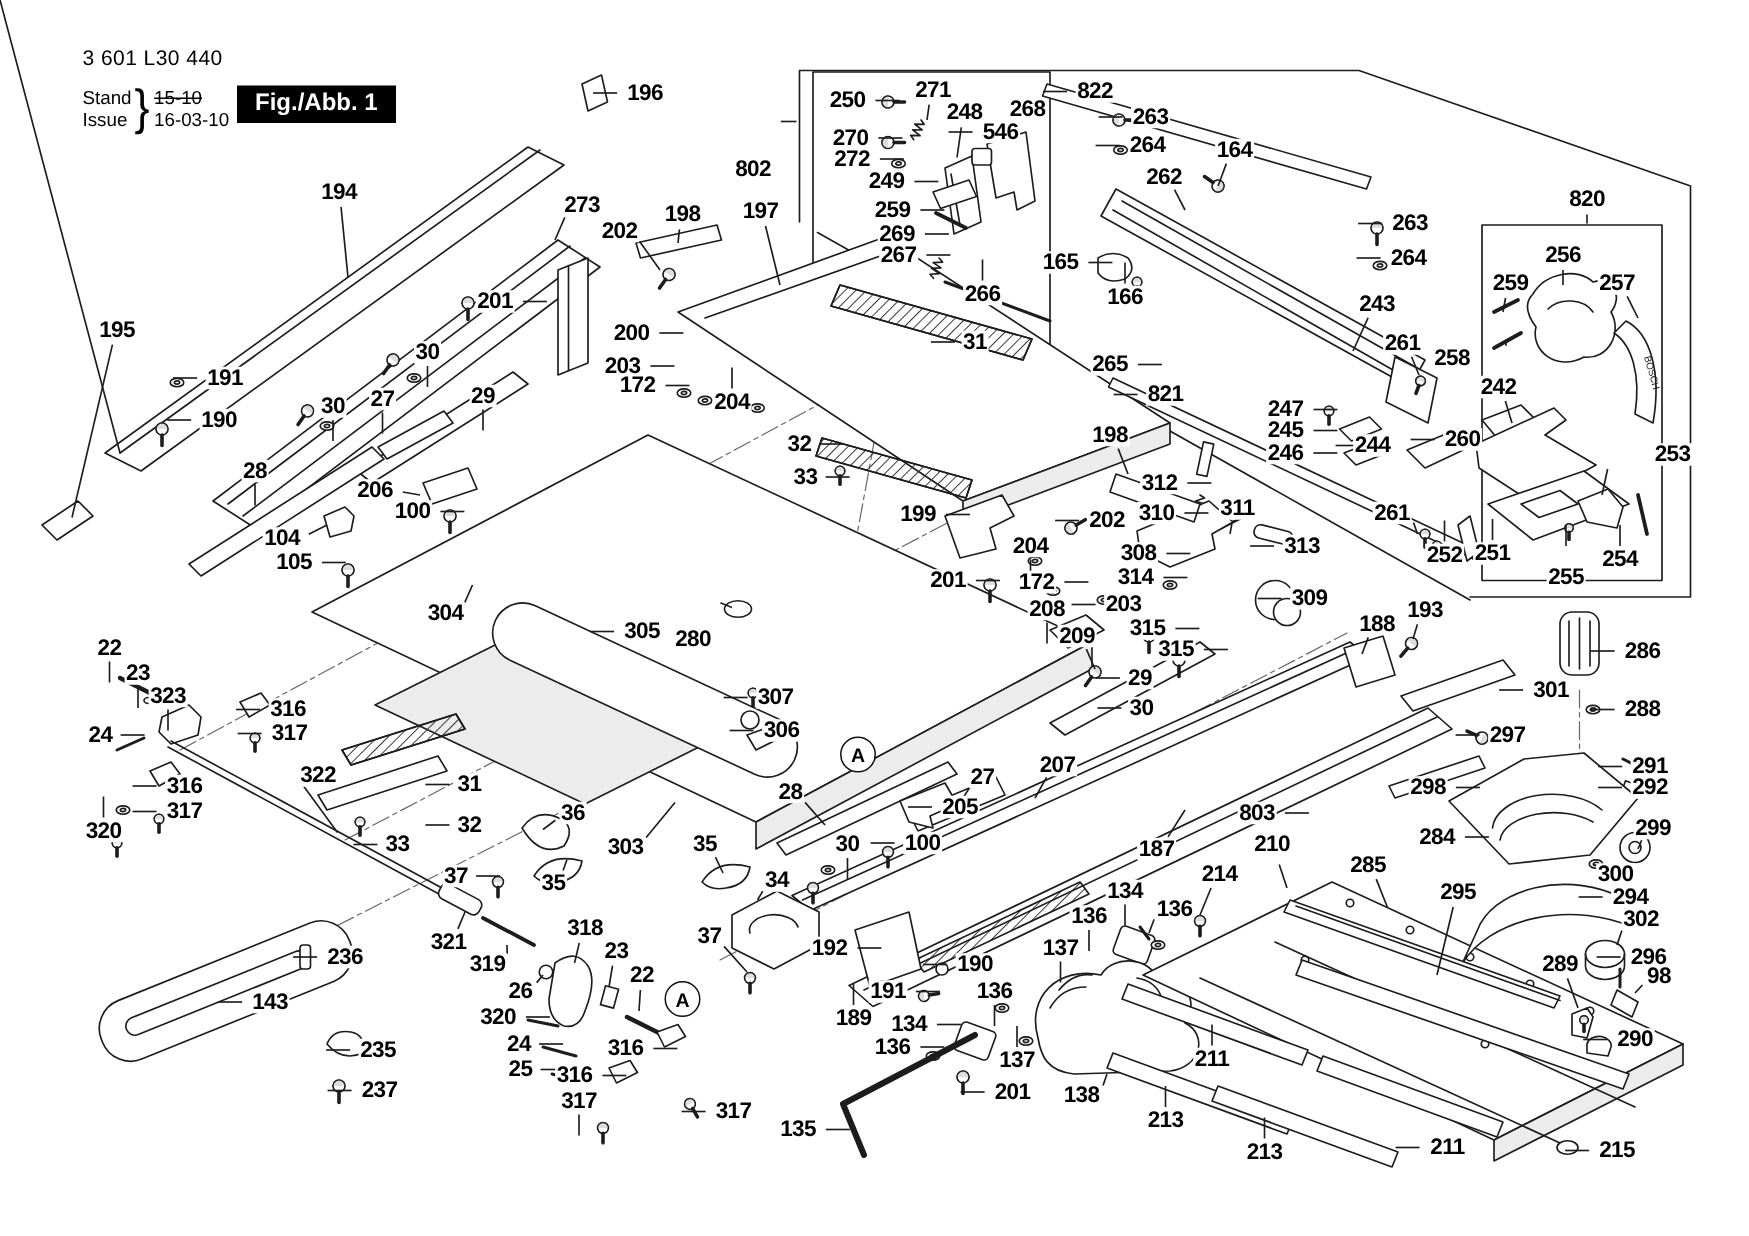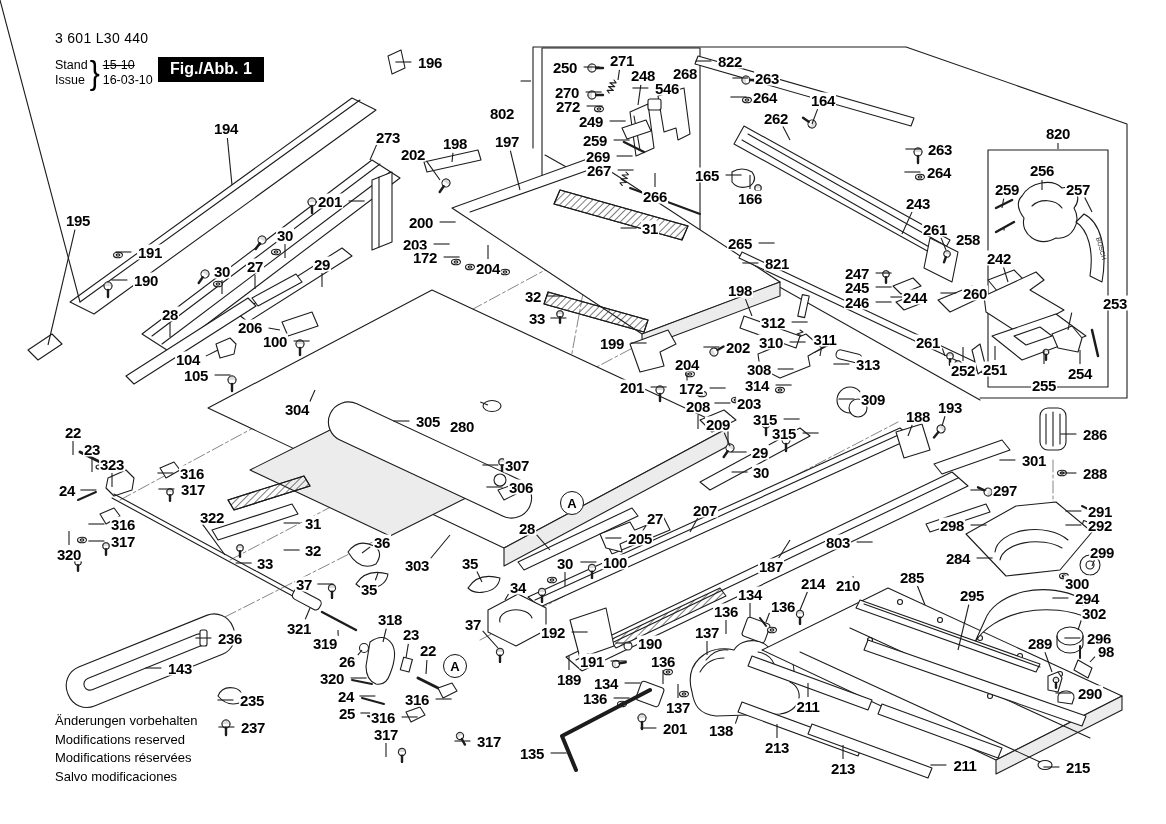--- a/index.html
+++ b/index.html
@@ -552,26 +552,20 @@
       </div>
       <div class="brace">}</div>
       <div class="si-values">
         <div class="strike">15-10</div>
         <div>16-03-10</div>
       </div>
     </div>
   </div>
   <div class="figbox">Fig./Abb. 1</div>
 
-  <div class="footer">
-    <div>Änderungen vorbehalten</div>
-    <div>Modifications reserved</div>
-    <div>Modifications réservées</div>
-    <div>Salvo modificaciones</div>
-  </div>
 
   <div id="callout-layer">
       <div class="callout" style="left: 226px; top: 128px;">194</div>
       <div class="callout" style="left: 388px; top: 137px;">273</div>
       <div class="callout" style="left: 78px; top: 220px;">195</div>
       <div class="callout" style="left: 150px; top: 252px;">191</div>
       <div class="callout" style="left: 146px; top: 280px;">190</div>
       <div class="callout" style="left: 430px; top: 62px;">196</div>
       <div class="callout" style="left: 413px; top: 154px;">202</div>
       <div class="callout" style="left: 455px; top: 143px;">198</div>
@@ -649,21 +643,21 @@
       <div class="callout" style="left: 726px; top: 611px;">136</div>
       <div class="callout" style="left: 707px; top: 632px;">137</div>
       <div class="callout" style="left: 527px; top: 528px;">28</div>
       <div class="callout" style="left: 640px; top: 538px;">205</div>
       <div class="callout" style="left: 655px; top: 518px;">27</div>
       <div class="callout" style="left: 615px; top: 562px;">100</div>
       <div class="callout" style="left: 565px; top: 563px;">30</div>
       <div class="callout" style="left: 705px; top: 510px;">207</div>
       <div class="callout" style="left: 771px; top: 566px;">187</div>
       <div class="callout" style="left: 838px; top: 542px;">803</div>
-      <div class="callout" style="left: 848px; top: 585px;">210</div>
+      <div class="callout" style="left: 848px; top: 563px;">210</div>
       <div class="callout" style="left: 813px; top: 583px;">214</div>
       <div class="callout" style="left: 808px; top: 706px;">211</div>
       <div class="callout" style="left: 777px; top: 747px;">213</div>
       <div class="callout" style="left: 843px; top: 768px;">213</div>
       <div class="callout" style="left: 965px; top: 765px;">211</div>
       <div class="callout" style="left: 1078px; top: 767px;">215</div>
       <div class="callout" style="left: 912px; top: 577px;">285</div>
       <div class="callout" style="left: 972px; top: 595px;">295</div>
       <div class="callout" style="left: 958px; top: 558px;">284</div>
       <div class="callout" style="left: 1005px; top: 490px;">297</div>

